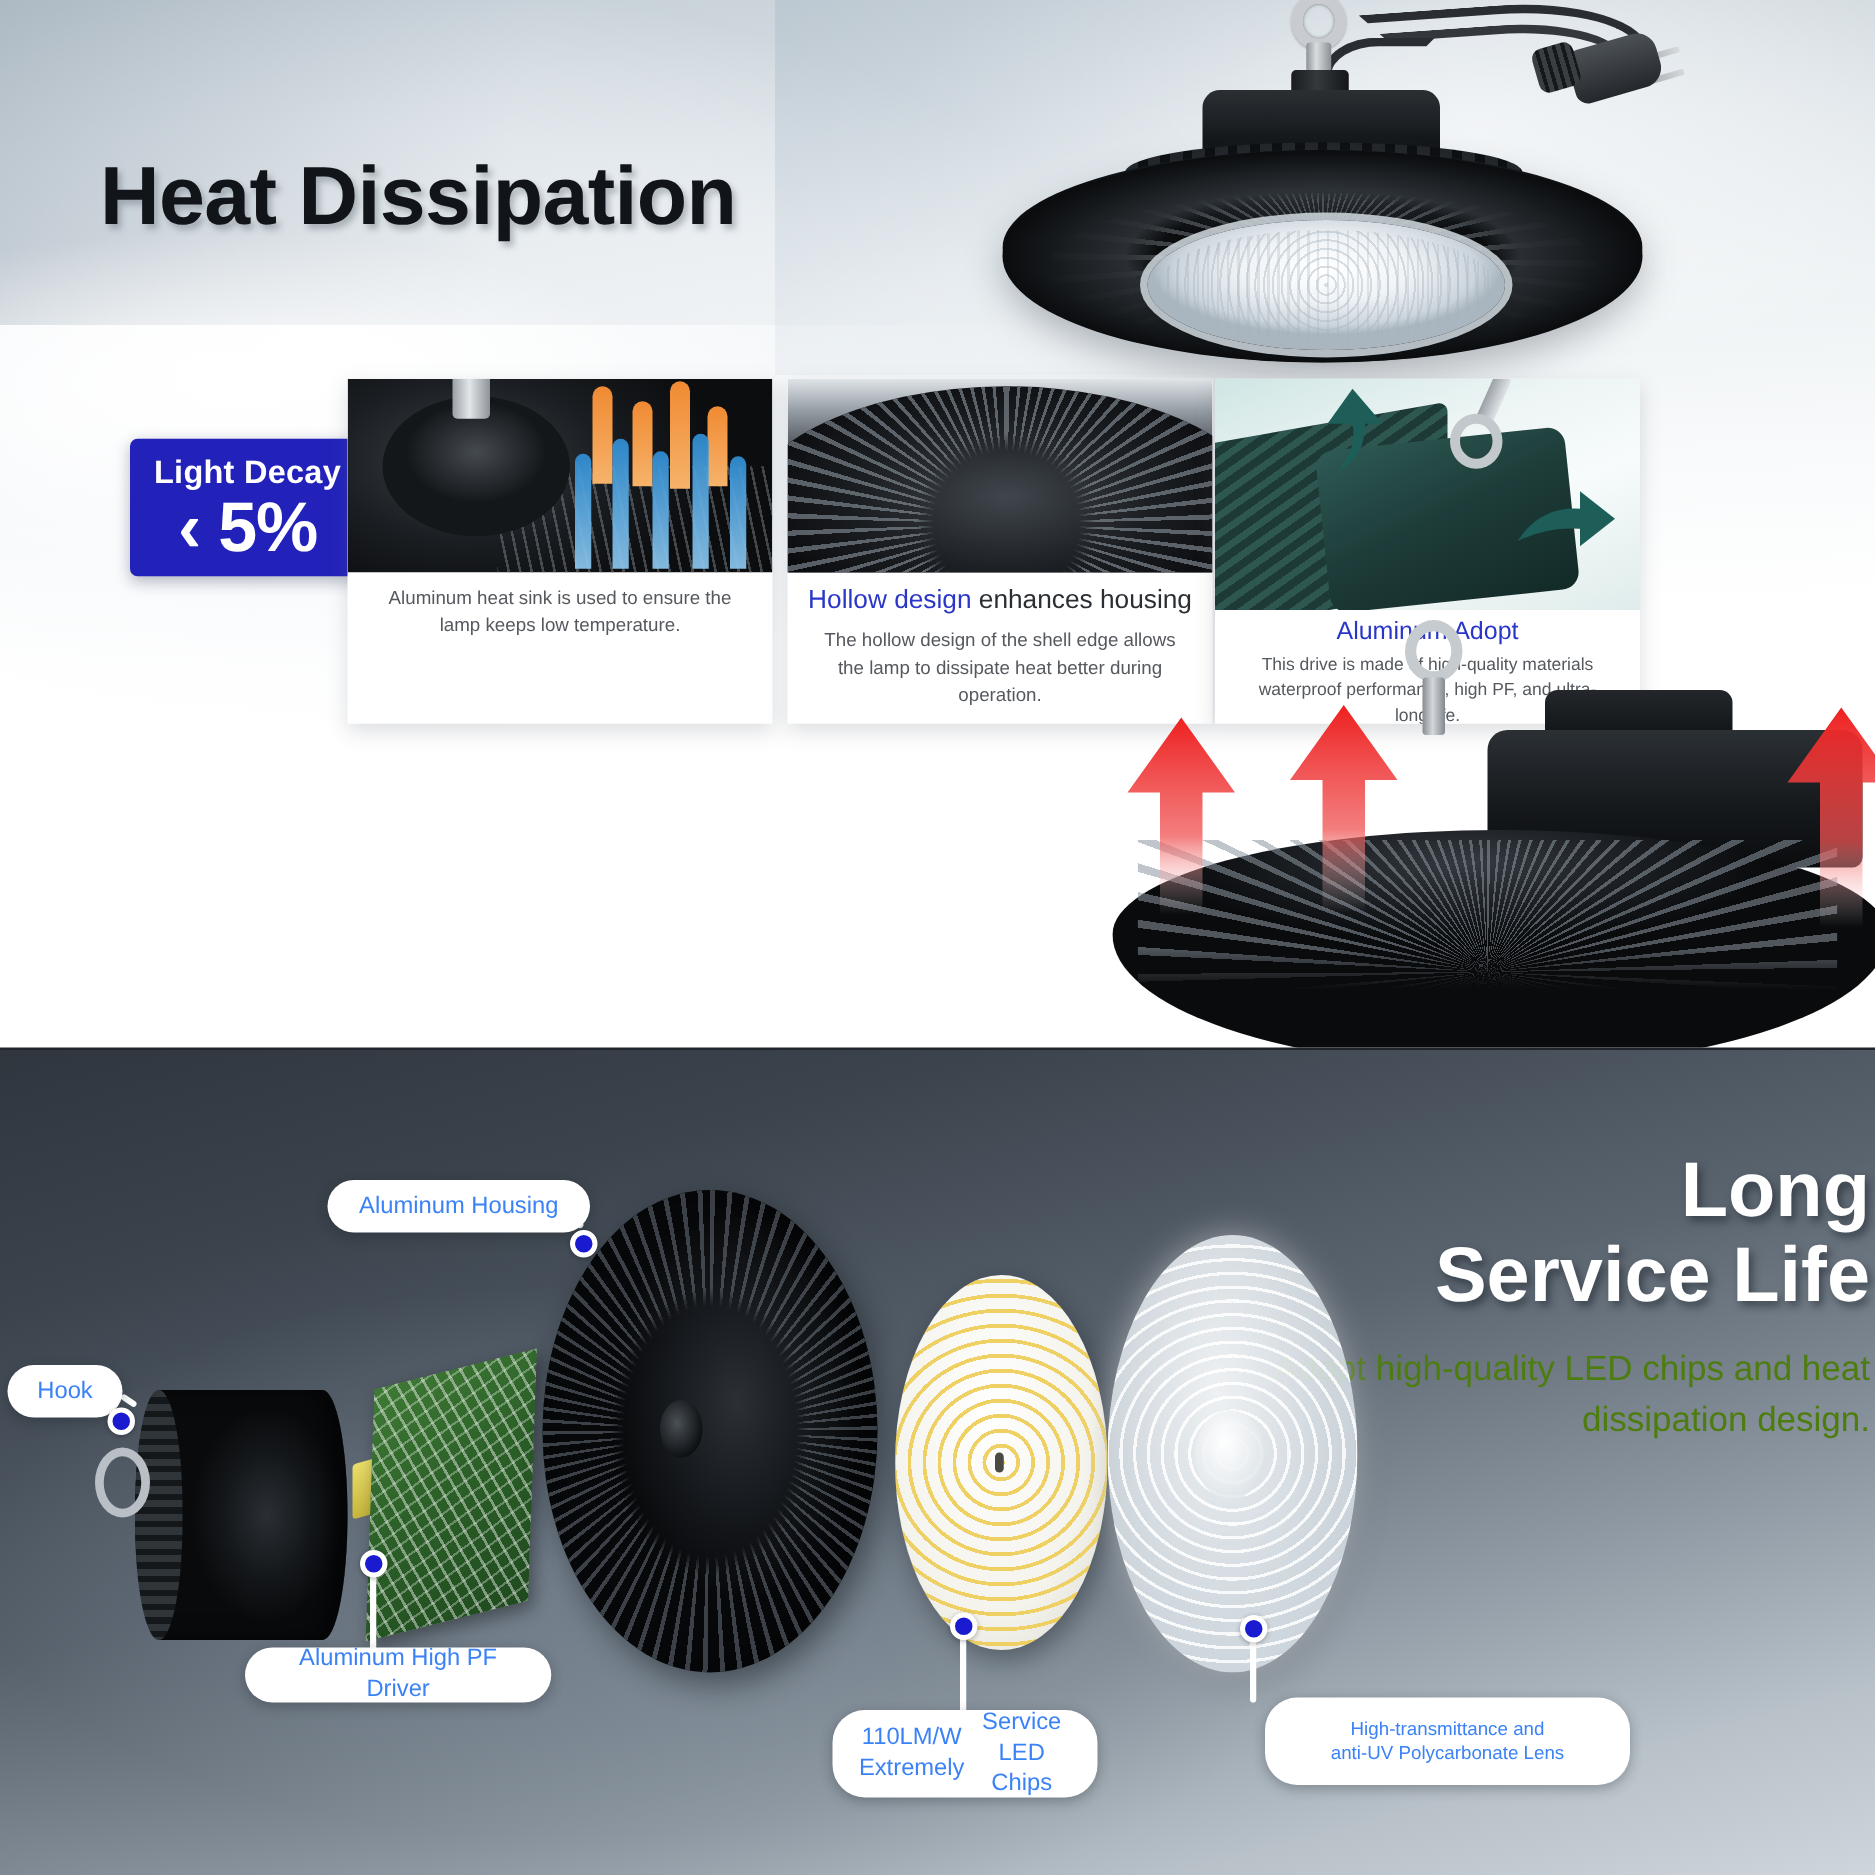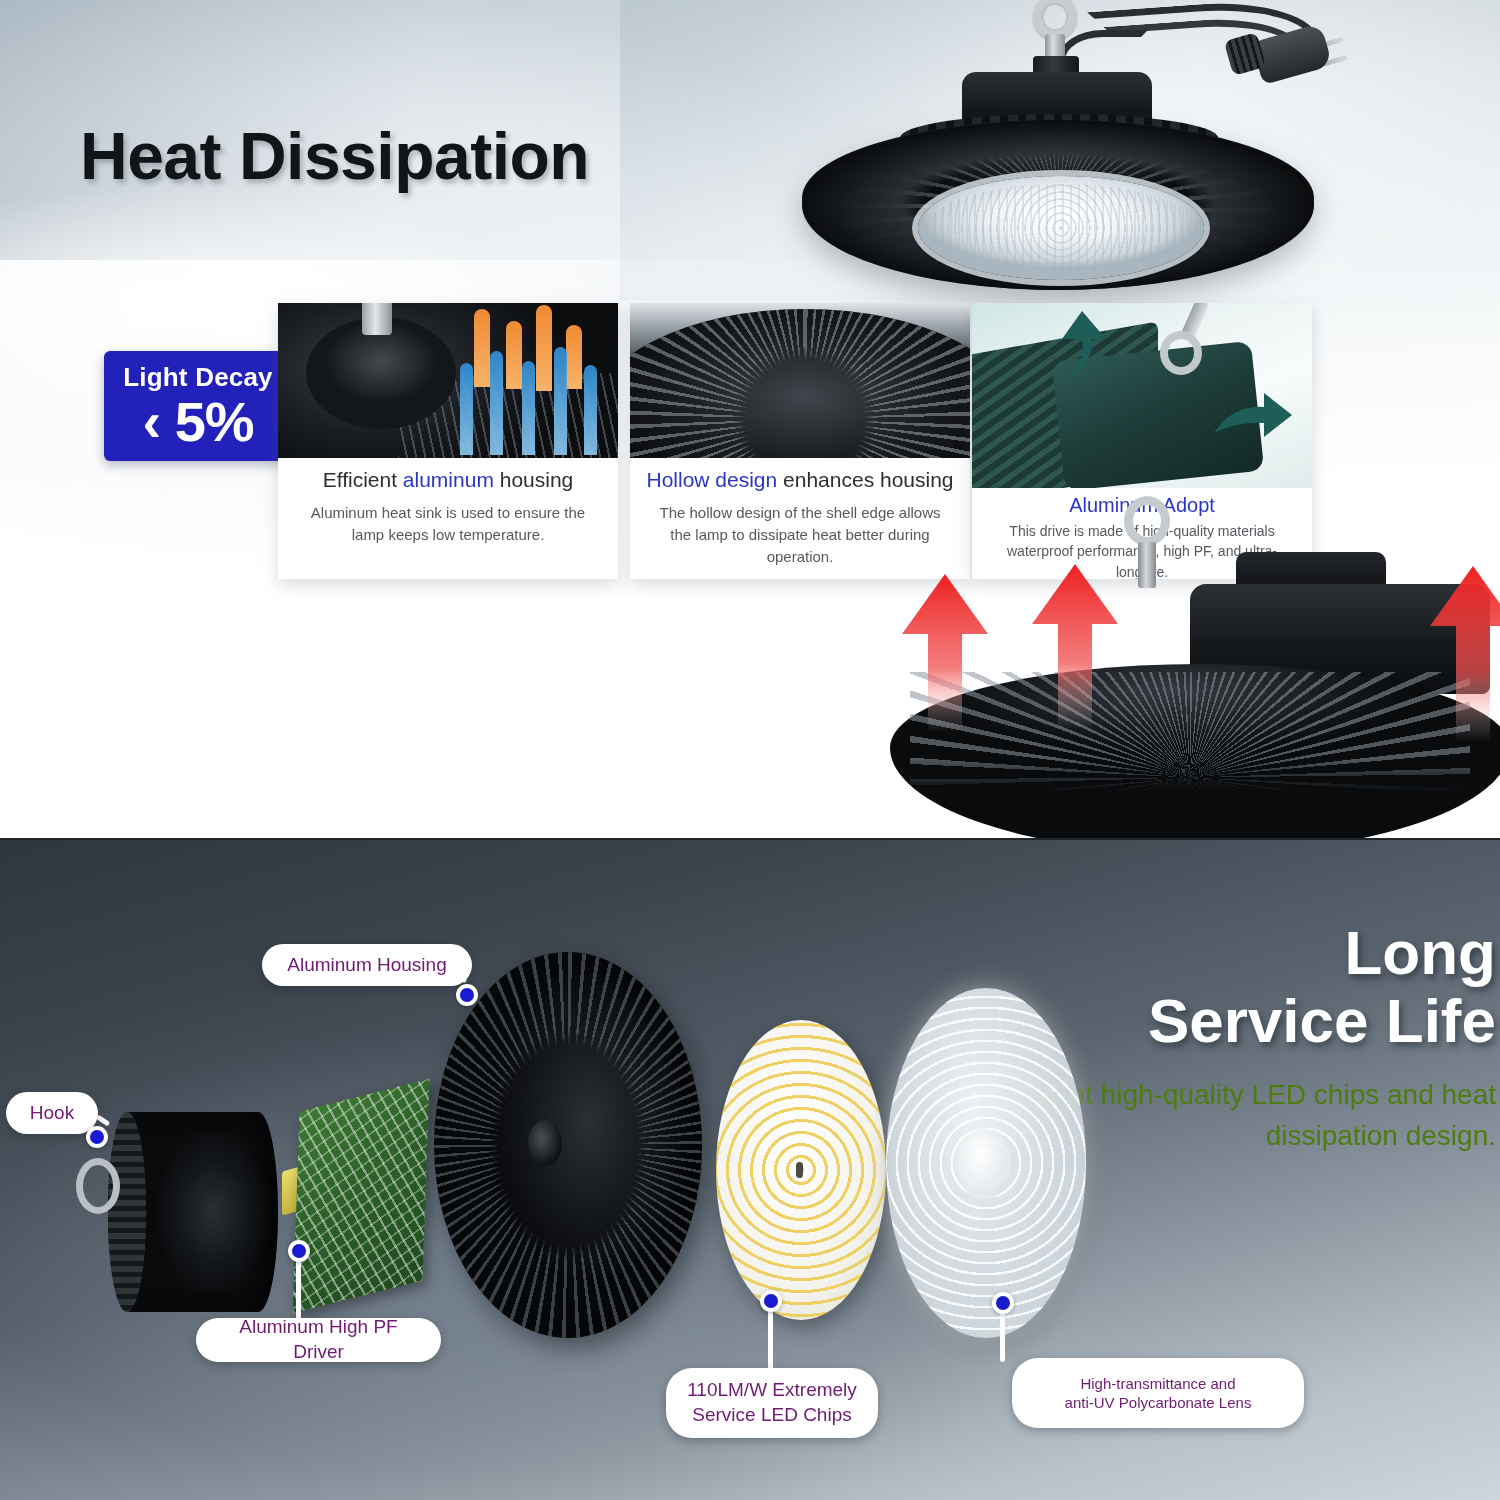--- a/index.html
+++ b/index.html
@@ -277,21 +277,21 @@
     text-shadow:3px 4px 7px rgba(25,32,40,0.55);
   }
   #subtitle-long{
     position:absolute; left:1000px; top:1075px; width:496px;
     text-align:right; font-size:28px; color:#4d7c0f; line-height:1.45;
   }
 
   
   .pill{
     position:absolute;
-    background:#ffffff; color:#701a75;
+    background:#ffffff; color:#3b82f6;
     border-radius:26px;
     display:flex; align-items:center; justify-content:center;
     text-align:center; line-height:1.3;
     box-shadow:0 3px 10px rgba(20,26,32,0.30);
     font-size:19px; padding:2px 18px;
   }
   .dot{
     position:absolute; width:22px; height:22px; border-radius:50%;
     background:#1a1ad0; border:4px solid #ffffff;
     box-shadow:0 1px 4px rgba(0,0,0,.3);
@@ -303,21 +303,21 @@
   #leader-hook{ left:96px; top:1118px; width:14px; height:5px; transform:rotate(34deg); border-radius:3px;}
 
   #pill-housing{ left:262px; top:944px; width:210px; height:42px; }
   #dot-housing{ left:456px; top:984px; }
   #leader-housing{ left:452px; top:974px; width:16px; height:5px; transform:rotate(40deg); border-radius:3px;}
 
   #pill-driver{ left:196px; top:1318px; width:245px; height:44px; }
   #leader-driver{ left:296px; top:1258px; width:5px; height:62px; border-radius:3px;}
   #dot-driver{ left:288px; top:1240px; }
 
-  #pill-chips{ left:666px; top:1368px; width:212px; height:70px; flex-direction:column; font-size:19px;}
+  #pill-chips{ left:666px; top:1368px; width:212px; height:70px; flex-direction:row; font-size:19px;}
   #leader-chips{ left:768px; top:1308px; width:5px; height:62px; border-radius:3px;}
   #dot-chips{ left:760px; top:1290px; }
 
   #pill-lens{ left:1012px; top:1358px; width:292px; height:70px; flex-direction:column; font-size:15px;}
   #leader-lens{ left:1000px; top:1310px; width:5px; height:52px; border-radius:3px;}
   #dot-lens{ left:992px; top:1292px; }
 
   
   .exp{ position:absolute; }
   #exp-cap{
@@ -437,21 +437,20 @@
       <div class="flame" style="left:196px; top:6px;  height:78px;"></div>
       <div class="flame" style="left:228px; top:18px; height:68px;"></div>
       <div class="flame" style="left:258px; top:2px;  height:86px;"></div>
       <div class="flame" style="left:288px; top:22px; height:64px;"></div>
       <div class="coolstream" style="left:182px; top:60px; height:92px;"></div>
       <div class="coolstream" style="left:212px; top:48px; height:104px;"></div>
       <div class="coolstream" style="left:244px; top:58px; height:94px;"></div>
       <div class="coolstream" style="left:276px; top:44px; height:108px;"></div>
       <div class="coolstream" style="left:306px; top:62px; height:90px;"></div>
     </div>
-    <div class="ftitle"><span>Efficient </span><span class="hl">aluminum</span><span> housing</span></div>
     <div class="fbody">Aluminum heat sink is used to ensure the lamp keeps low temperature.</div>
   </div>
 
   <div id="fcard-2" class="fcard">
     <div class="thumb">
       <div class="t2-bg"></div>
       <div class="t2-disc"></div>
       <div class="t2-rad"></div>
     </div>
     <div class="ftitle"><span></span><span class="hl">Hollow design</span><span> enhances housing</span></div>

